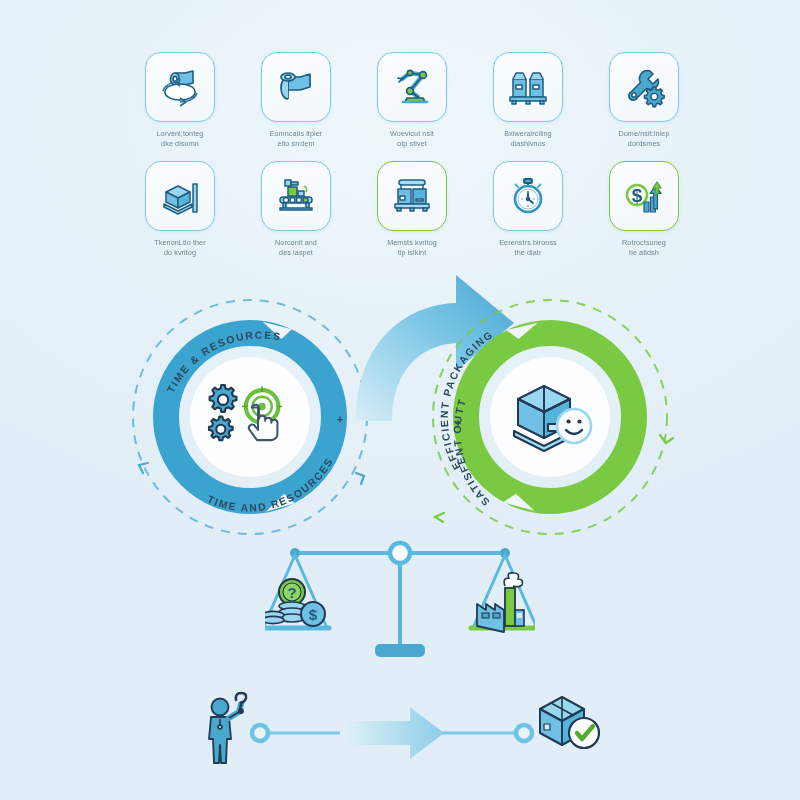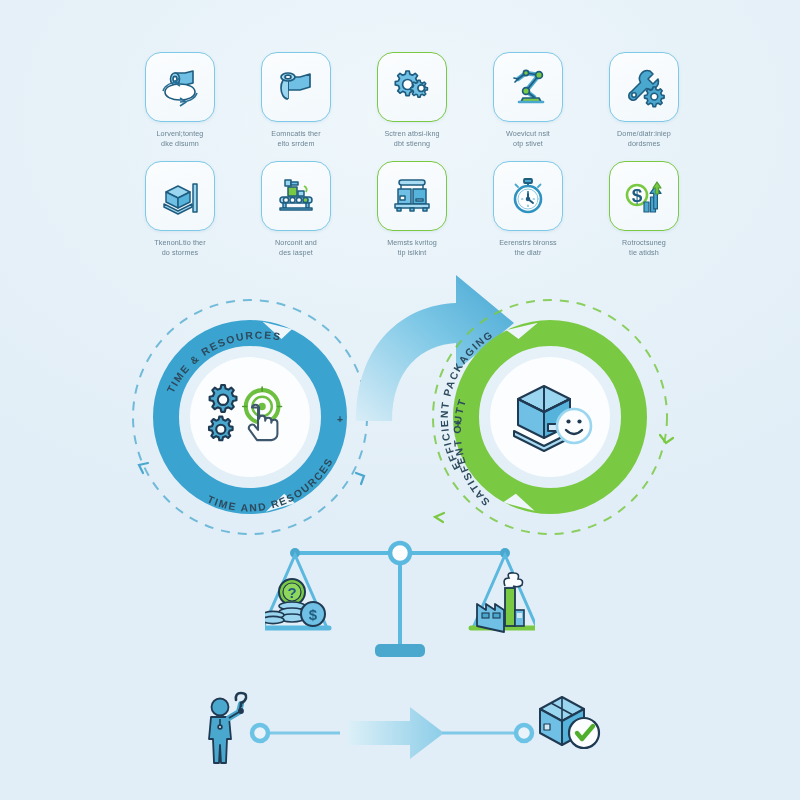--- a/index.html
+++ b/index.html
@@ -80,41 +80,25 @@
           <g fill="none" stroke="#1f5d80" stroke-width="1.7" stroke-linejoin="round">
             <path d="M16 12 h12 l10 -3 v13 l-10 3 h-12 z" fill="#6fc0e4"></path>
             <path d="M16 12 v22"></path>
             <path d="M16 34 c-4 0 -7 -5 -7 -11 s3 -11 7 -11" fill="#9ad6ef"></path>
             <ellipse cx="16" cy="12" rx="7" ry="4" fill="#a9dcf2"></ellipse>
             <ellipse cx="16" cy="12" rx="3" ry="1.8" fill="#fff"></ellipse>
           </g>
         </svg>
       </div>
       <div class="tile-cap">
-        <div>Eomncatis ther</div>
+        <div>Eomncatis itpier</div>
         <div>elto srrdem</div>
       </div>
     </div>
 
-    <div class="tile-cell">
-      <div class="tile green">
-        <svg width="48" height="44" viewBox="0 0 48 44">
-          <g fill="#6fc0e4" stroke="#1f5d80" stroke-width="1.7" stroke-linejoin="round">
-            <path d="M18 6 l3.2 0 .7 3.1 2.6 1.1 2.7 -1.8 2.3 2.3 -1.8 2.7 1.1 2.6 3.1 .7 0 3.2 -3.1 .7 -1.1 2.6 1.8 2.7 -2.3 2.3 -2.7 -1.8 -2.6 1.1 -.7 3.1 -3.2 0 -.7 -3.1 -2.6 -1.1 -2.7 1.8 -2.3 -2.3 1.8 -2.7 -1.1 -2.6 -3.1 -.7 0 -3.2 3.1 -.7 1.1 -2.6 -1.8 -2.7 2.3 -2.3 2.7 1.8 2.6 -1.1 z"></path>
-            <circle cx="19.6" cy="19.5" r="5" fill="#fff"></circle>
-            <path d="M35 18 l2.4 0 .5 2.3 1.9 .8 2 -1.3 1.7 1.7 -1.3 2 .8 1.9 2.3 .5 0 2.4 -2.3 .5 -.8 1.9 1.3 2 -1.7 1.7 -2 -1.3 -1.9 .8 -.5 2.3 -2.4 0 -.5 -2.3 -1.9 -.8 -2 1.3 -1.7 -1.7 1.3 -2 -.8 -1.9 -2.3 -.5 0 -2.4 2.3 -.5 .8 -1.9 -1.3 -2 1.7 -1.7 2 1.3 1.9 -.8 z" transform="translate(-5,-3) scale(.92) translate(3,2)"></path>
-            <circle cx="33.2" cy="23.2" r="3.3" fill="#fff"></circle>
-          </g>
-        </svg>
-      </div>
-      <div class="tile-cap">
-        <div>Sctren atbsi-ikng</div>
-        <div>dbt stienng</div>
-      </div>
-    </div>
 
     <div class="tile-cell">
       <div class="tile">
         <svg width="48" height="44" viewBox="0 0 48 44">
           <g fill="none" stroke="#1f5d80" stroke-width="1.7" stroke-linejoin="round" stroke-linecap="round">
             <path d="M14 14 L22 8 L35 10" stroke="#4aa8cf" stroke-width="4.5"></path>
             <path d="M35 10 L22 26" stroke="#4aa8cf" stroke-width="4.5"></path>
             <path d="M22 26 L30 32" stroke="#4aa8cf" stroke-width="4.5"></path>
             <path d="M14 14 L22 8 L35 10 L22 26 L30 32"></path>
             <circle cx="35" cy="10" r="3.4" fill="#7ac943"></circle>
@@ -125,53 +109,73 @@
             <path d="M15 37 h24" stroke="#4aa8cf" stroke-width="2.6"></path>
           </g>
         </svg>
       </div>
       <div class="tile-cap">
         <div>Woevicut nsit</div>
         <div>otp stivet</div>
       </div>
     </div>
 
+    <div class="tile-cell">
+      <div class="tile">
+        <svg width="48" height="44" viewBox="0 0 48 44">
+          <g fill="#6fc0e4" stroke="#1f5d80" stroke-width="1.5" stroke-linejoin="round">
+            <path d="M9 14 h13 v18 h-13 z"></path>
+            <path d="M26 14 h13 v18 h-13 z"></path>
+            <path d="M9 14 l3 -6 h7 l3 6" fill="#9ad6ef"></path>
+            <path d="M26 14 l3 -6 h7 l3 6" fill="#9ad6ef"></path>
+            <rect x="12" y="20" width="6" height="4" fill="#fff"></rect>
+            <rect x="29" y="20" width="6" height="4" fill="#fff"></rect>
+            <path d="M6 32 h36 v4 h-36 z"></path>
+            <path d="M8 36 h4 v3 h-4 z M22 36 h4 v3 h-4 z M36 36 h4 v3 h-4 z"></path>
+          </g>
+        </svg>
+      </div>
+      <div class="tile-cap">
+        <div>Bxiwerairciling</div>
+        <div>dlashivnos</div>
+      </div>
+    </div>
 
     <div class="tile-cell">
       <div class="tile">
         <svg width="48" height="44" viewBox="0 0 48 44">
           <g fill="#4aa8cf" stroke="#1f5d80" stroke-width="1.6" stroke-linejoin="round">
             <path d="M30 6 a8 8 0 0 0 -9.5 11.5 L11 27 a4.4 4.4 0 1 0 6 6 l9.5 -9.5 A8 8 0 0 0 38 14 l-5 5 -5 -5 5 -5 z"></path>
             <circle cx="14" cy="30" r="2.2" fill="#fff"></circle>
             <path d="M33 22 l2.6 0 .55 2.5 2.05 .85 2.15 -1.45 1.85 1.85 -1.45 2.15 .85 2.05 2.5 .55 0 2.6 -2.5 .55 -.85 2.05 1.45 2.15 -1.85 1.85 -2.15 -1.45 -2.05 .85 -.55 2.5 -2.6 0 -.55 -2.5 -2.05 -.85 -2.15 1.45 -1.85 -1.85 1.45 -2.15 -.85 -2.05 -2.5 -.55 0 -2.6 2.5 -.55 .85 -2.05 -1.45 -2.15 1.85 -1.85 2.15 1.45 2.05 -.85 z"></path>
             <circle cx="34.3" cy="31.6" r="3.4" fill="#fff"></circle>
           </g>
         </svg>
       </div>
       <div class="tile-cap">
-        <div>Dome/dlatr:iniep</div>
+        <div>Dome/nsit:iniep</div>
         <div>dordsmes</div>
       </div>
     </div>
 
     <div class="tile-cell">
       <div class="tile">
         <svg width="48" height="44" viewBox="0 0 48 44">
           <g fill="#6fc0e4" stroke="#1f5d80" stroke-width="1.5" stroke-linejoin="round">
             <path d="M10 18 l12 -6 12 6 -12 6 z" fill="#9ad6ef"></path>
             <path d="M10 18 v10 l12 6 v-10 z"></path>
             <path d="M34 18 v10 l-12 6 v-10 z" fill="#55b3dc"></path>
             <path d="M8 30 l14 7 14 -7 v3 l-14 7 -14 -7 z" fill="#a9dcf2"></path>
             <rect x="37" y="10" width="4" height="28" fill="#9ad6ef"></rect>
           </g>
         </svg>
       </div>
       <div class="tile-cap">
         <div>TkenonLtio ther</div>
-        <div>do stormes</div>
+        <div>do kvritog</div>
       </div>
     </div>
 
     <div class="tile-cell">
       <div class="tile">
         <svg width="48" height="44" viewBox="0 0 48 44">
           <g fill="#6fc0e4" stroke="#1f5d80" stroke-width="1.5" stroke-linejoin="round">
             <rect x="16" y="13" width="9" height="9" fill="#7ac943"></rect>
             <rect x="26" y="17" width="6" height="5" fill="#9ad6ef"></rect>
             <rect x="13" y="6" width="6" height="6" fill="#9ad6ef"></rect>

